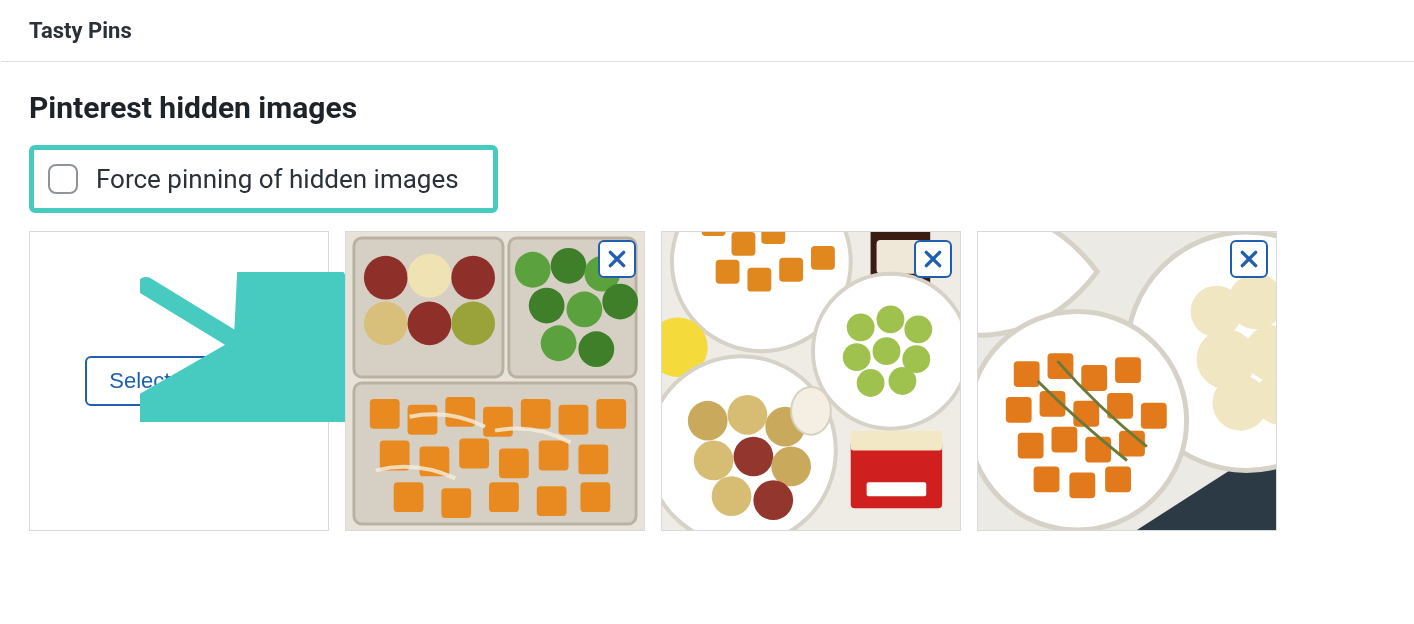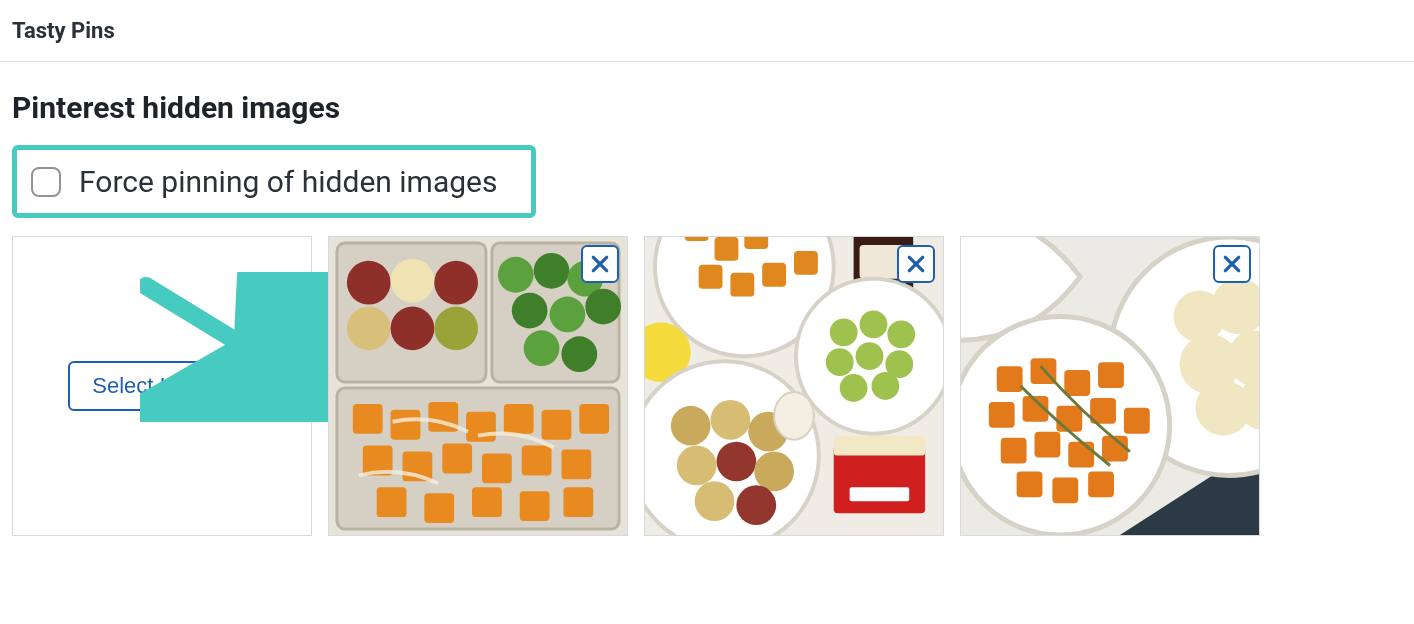--- a/index.html
+++ b/index.html
@@ -3,21 +3,21 @@
 <meta charset="utf-8">
 <style>
   * { box-sizing: border-box; }
   html, body { margin:0; padding:0; }
   body {
     font-family: -apple-system, BlinkMacSystemFont, "Segoe UI", Roboto, Helvetica, Arial, sans-serif;
     background:#ffffff;
     color:#1e2229;
     width:1414px;
   }
-  .container { padding: 18px 28px 40px 12px; }
+  .container { padding: 18px 28px 40px 29px; }
 
   .plugin-title {
     font-size: 22px;
     font-weight: 700;
     color:#2b3138;
     margin: 0 0 18px 0;
   }
   .hr {
     height:1px;
     background:#dcdfe3;
@@ -43,21 +43,21 @@
   }
   .check {
     width:30px; height:30px;
     border:2px solid #8f949b;
     border-radius:8px;
     background:#ffffff;
     flex:0 0 auto;
   }
   .check-label {
     margin-left:18px;
-    font-size:30px;
+    font-size:26px;
     color:#2b3138;
   }
 
   .arrow {
     position:absolute;
     left:140px;
     top:272px;
     pointer-events:none;
   }
 

